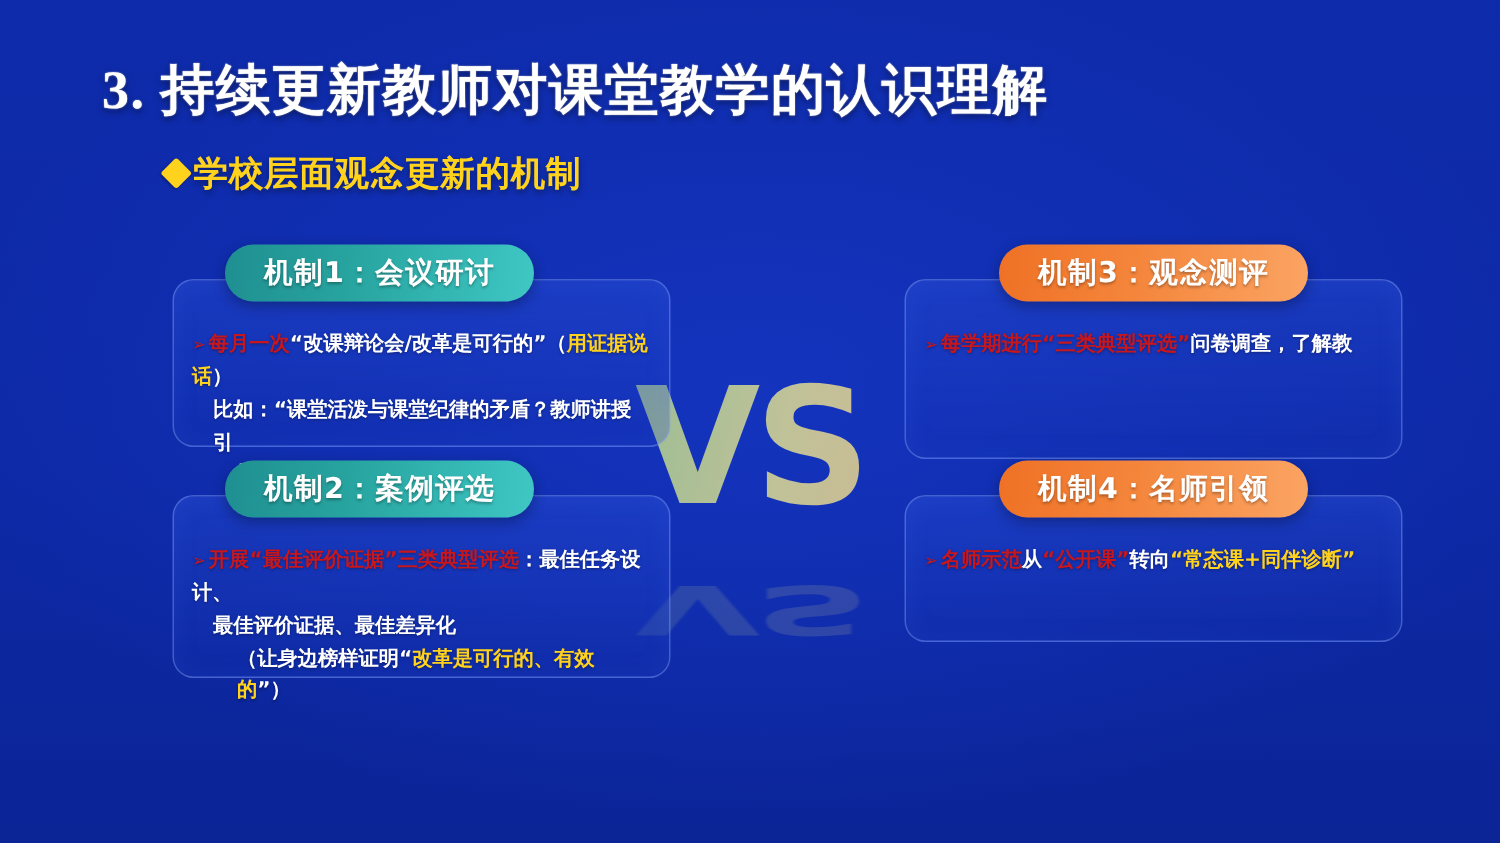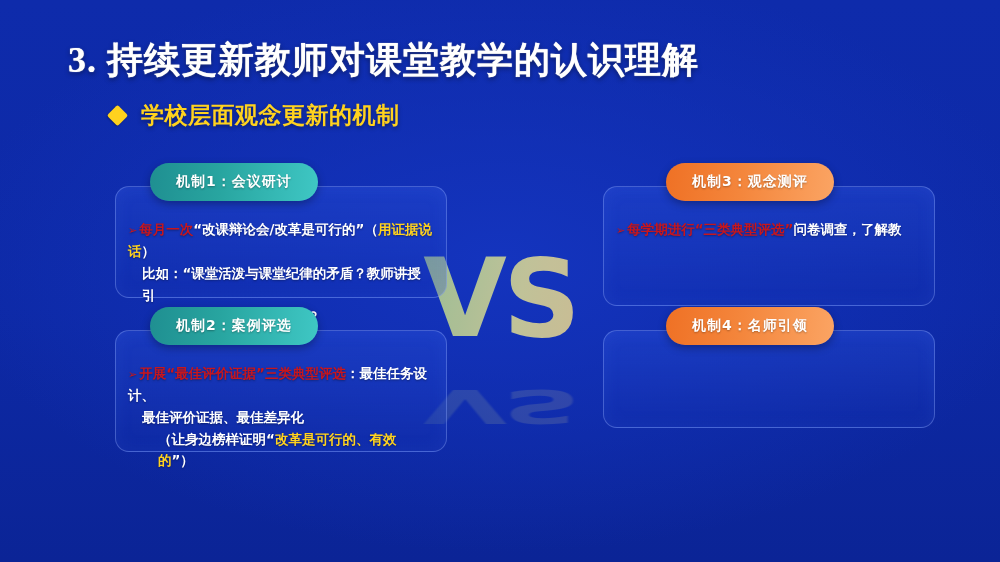--- a/index.html
+++ b/index.html
@@ -23,21 +23,21 @@
     font-family:Liberation Serif, serif;
     font-weight:700;
     font-size:36px;
     letter-spacing:1px;
     color:#ffffff;
     text-shadow:0 2px 5px rgba(0,0,0,.45), 0 0 1px #fff;
     white-space:nowrap;
   }
   .subtitle-row{
     position:absolute;left:110px;top:100px;
-    display:flex;align-items:center;gap:16px;
+    display:flex;align-items:center;gap:4px;
     white-space:nowrap;
   }
   .diamond{
     width:15px;height:15px;background:#ffd21e;
     transform:rotate(45deg);
     border-radius:2px;
     display:inline-block;
     box-shadow:0 1px 2px rgba(0,0,0,.35);
   }
   .subtitle{
@@ -93,21 +93,21 @@
   .c3{top:186px;height:118px;}
   .c4{top:330px;height:96px;}
 
   .pill{
     position:absolute;
     top:-24px;
     height:38px;
     padding:0 26px;
     display:flex;align-items:center;justify-content:center;
     border-radius:19px;
-    font-size:14px;font-weight:700;color:#ffffff;
+    font-size:19px;font-weight:700;color:#ffffff;
     letter-spacing:1px;
     white-space:nowrap;
     box-shadow:0 3px 9px rgba(0,0,0,.30);
     text-shadow:0 1px 2px rgba(0,0,0,.30);
   }
   .pill-teal{
     left:34px;
     background:linear-gradient(95deg,#1f8f91 0%,#28a5a0 42%,#3fc7c4 100%);
   }
   .pill-orange{
@@ -178,15 +178,20 @@
     <div class="pill pill-orange">机制3：观念测评</div>
     <div class="body">
       <span class="ln">
         <span class="bullet">➢</span><span class="red">每学期进行“三类典型评选”</span><span class="white">问卷调查，了解教</span>
       </span>
     </div>
   </div>
 
   <div class="card card-right c4">
     <div class="pill pill-orange">机制4：名师引领</div>
+    <div class="body">
+      <span class="ln">
+        <span class="bullet">➢</span><span class="red">名师示范</span><span class="white">从</span><span class="red">“公开课”</span><span class="white">转向</span><span class="yellow">“常态课+同伴诊断”</span>
+      </span>
+    </div>
   </div>
 
 </div>
 
 </body></html>

